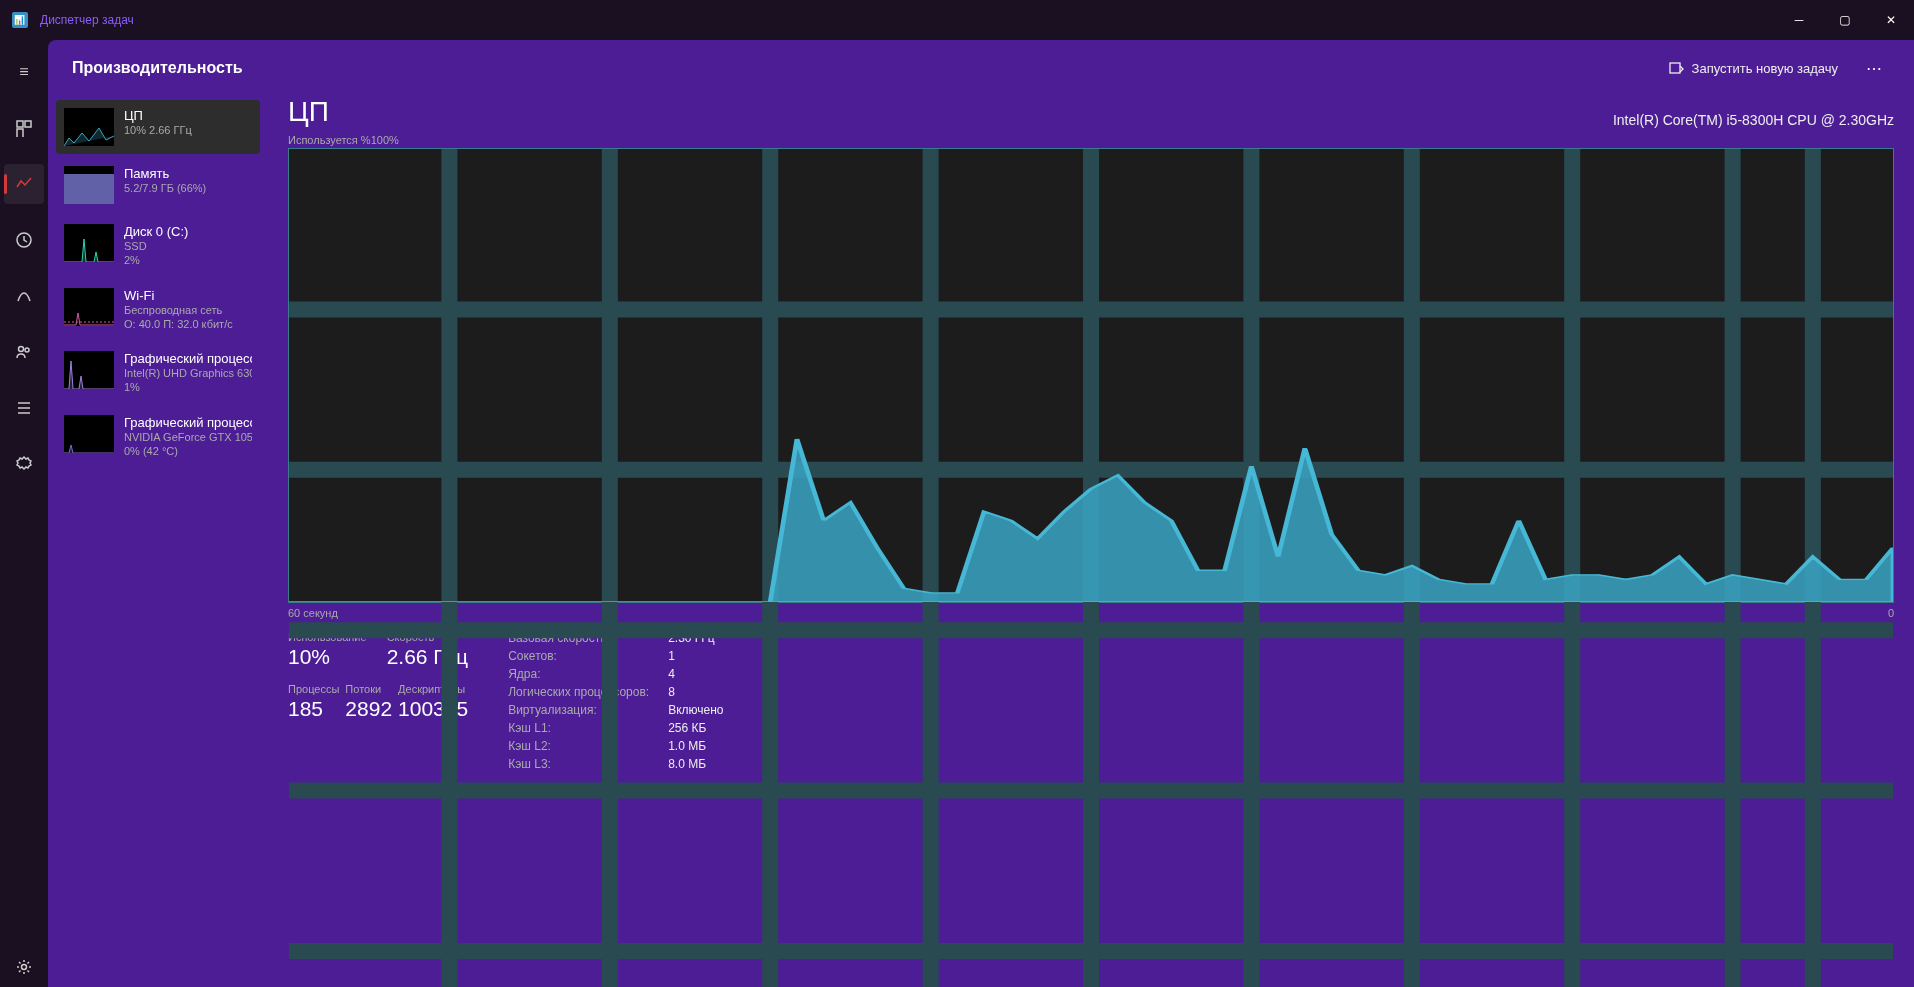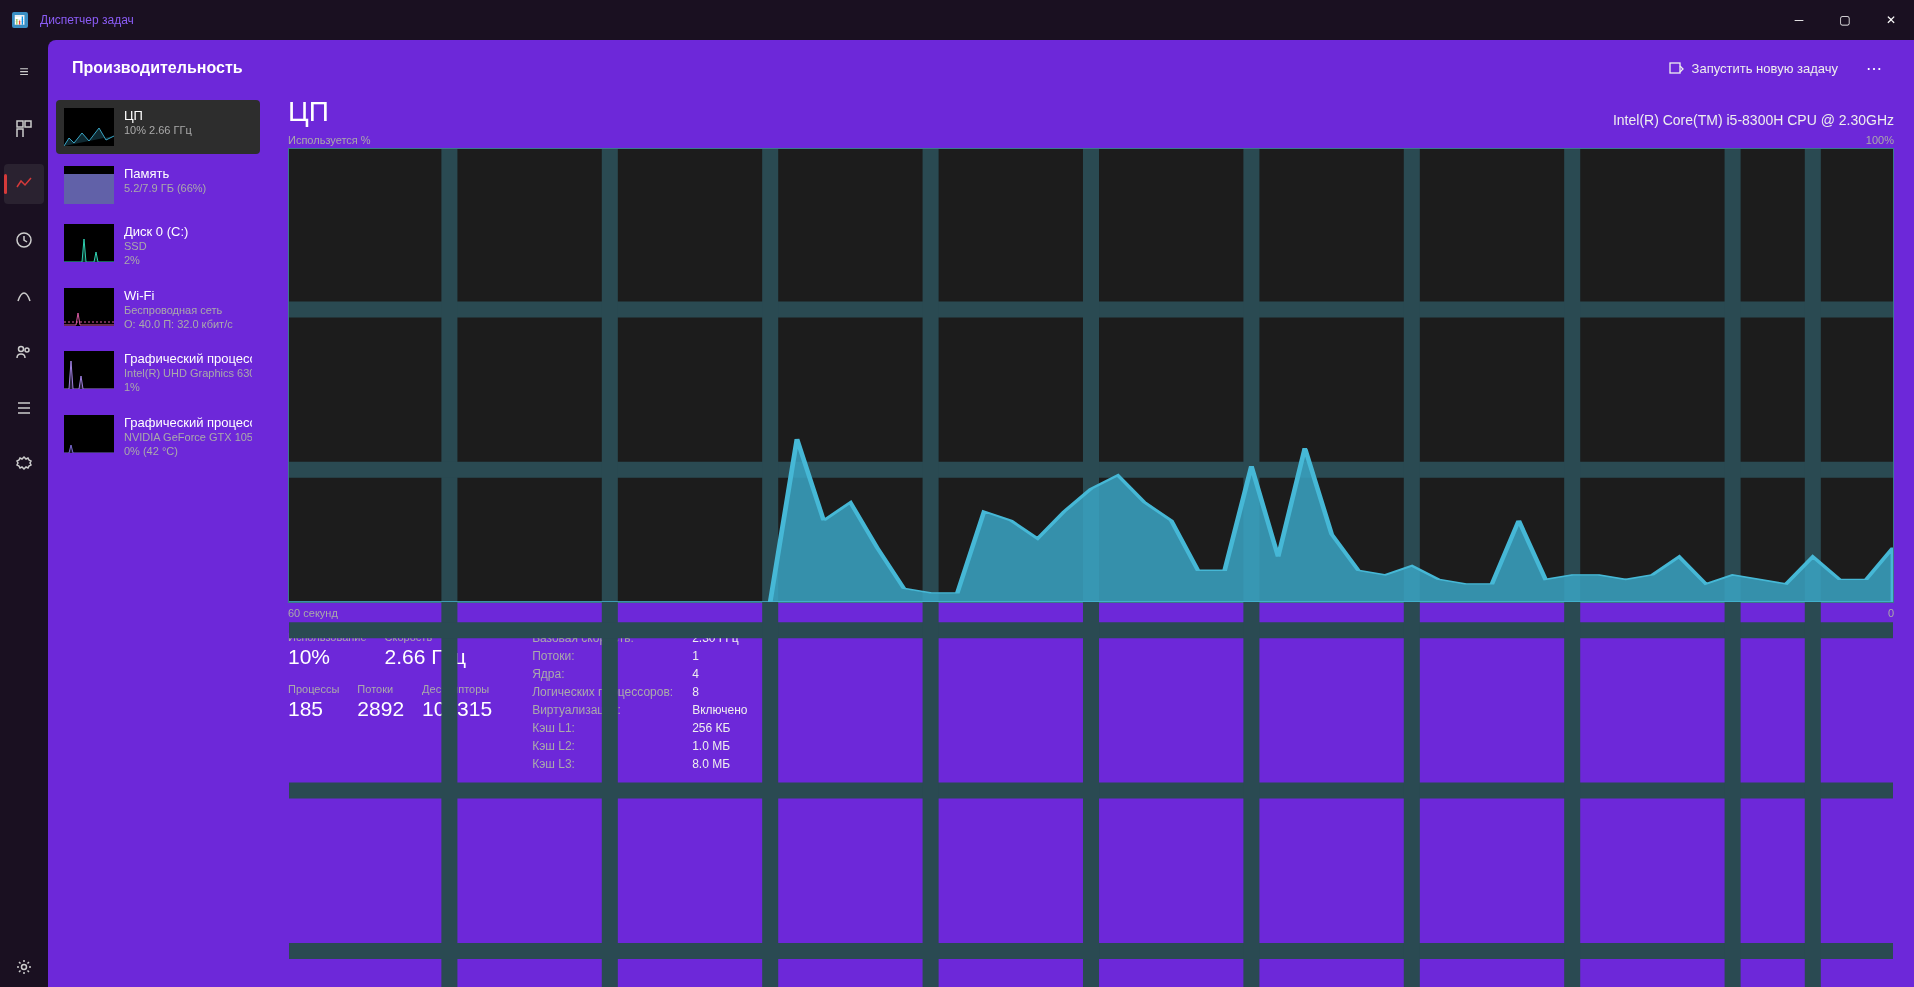--- a/index.html
+++ b/index.html
@@ -8,48 +8,48 @@
 .titlebar .icon { width:16px; height:16px; background:#3a8fc4; border-radius:2px; margin-right:12px; display:flex; align-items:center; justify-content:center; font-size:9px; }
 .titlebar .title { font-size:12px; color:#8b5cf6; }
 .wincontrols { position:absolute; right:0; top:0; display:flex; }
 .wincontrols div { width:46px; height:40px; display:flex; align-items:center; justify-content:center; color:#fff; font-size:12px; }
 .main { display:flex; height:calc(100% - 40px); }
 .navrail { width:48px; background:#1a1021; display:flex; flex-direction:column; align-items:center; padding-top:12px; gap:16px; }
 .navrail .nb { width:40px; height:40px; display:flex; align-items:center; justify-content:center; border-radius:4px; color:#ccc; }
 .navrail .nb.active { background:#2a2230; position:relative; }
 .navrail .nb.active::before { content:""; position:absolute; left:0; top:10px; bottom:10px; width:3px; background:#d53a3a; border-radius:2px; }
 .navrail .spacer { flex:1; }
-.content { flex:1; background:#6d28d9; border-radius:8px 0 0 0; margin-top:0; display:flex; flex-direction:column; }
+.content { flex:1; background:#4c1d95; border-radius:8px 0 0 0; margin-top:0; display:flex; flex-direction:column; }
 .header { height:56px; display:flex; align-items:center; padding:0 24px; justify-content:space-between; }
 .header .ht { font-size:16px; font-weight:600; }
 .header .actions { display:flex; gap:8px; align-items:center; }
 .header .btn { display:flex; align-items:center; gap:8px; padding:6px 12px; border-radius:4px; font-size:13px; color:#eee; }
 .header .more { width:32px; height:32px; display:flex; align-items:center; justify-content:center; font-size:16px; }
 .body { flex:1; display:flex; overflow:hidden; }
 .sidelist { width:220px; padding:4px 8px; display:flex; flex-direction:column; gap:4px; overflow-y:auto; }
 .sitem { display:flex; gap:10px; padding:8px; border-radius:4px; align-items:flex-start; }
 .sitem.sel { background:#2d2d2d; }
 .thumb { width:50px; height:38px; background:#000; position:relative; overflow:hidden; flex-shrink:0; }
 .thumb svg { position:absolute; bottom:0; left:0; width:100%; height:100%; }
 .sinfo { font-size:13px; overflow:hidden; }
 .sinfo .st { color:#fff; white-space:nowrap; }
 .sinfo .sd { color:#aaa; font-size:11px; white-space:nowrap; line-height:1.3; }
 .detail { flex:1; padding:0 20px 20px 20px; display:flex; flex-direction:column; overflow:hidden; }
 .dhead { display:flex; justify-content:space-between; align-items:flex-end; margin-bottom:6px; }
 .dhead .big { font-size:28px; font-weight:400; }
 .dhead .sub { font-size:14px; color:#eee; }
-.chartlabels { display:flex; justify-content:space-between; font-size:11px; color:#aaa; margin-bottom:2px; }
+.chartlabels { display:flex; font-size:11px; color:#aaa; margin-bottom:2px; }
 .chart { flex:0 0 455px; border:1px solid #3a7a8a; position:relative; background:#1c1c1c; }
 .chart .grid { position:absolute; inset:0; }
 .chart .grid line { stroke:#2a4a52; stroke-width:1; }
 .chart svg.area { position:absolute; inset:0; width:100%; height:100%; }
 .xaxis { display:flex; justify-content:space-between; font-size:11px; color:#aaa; margin-top:4px; }
 .stats { display:flex; gap:40px; margin-top:12px; }
 .statcol { display:flex; flex-direction:column; gap:14px; }
-.statgroup { display:flex; gap:18px; }
+.statgroup { display:flex; gap:6px;justify-content:space-between; }
 .stat .lbl { font-size:11px; color:#aaa; margin-bottom:2px; }
 .stat .val { font-size:21px; color:#fff; }
 .kv { display:grid; grid-template-columns:160px auto; row-gap:4px; font-size:12px; }
 .kv .k { color:#aaa; }
 .kv .v { color:#eee; }
 </style>
 </head>
 <body>
 
 <div class="titlebar">
@@ -269,21 +269,21 @@
                 </div>
               <div class="stat">
                   <div class="lbl">Дескрипторы</div>
                   <div class="val">100315</div>
                 </div>
             </div>
           </div>
           <div class="kv" id="kv">
               <div class="k">Базовая скорость:</div>
               <div class="v">2.30 ГГц</div>
-              <div class="k">Потоки:</div>
+              <div class="k">Сокетов:</div>
               <div class="v">1</div>
               <div class="k">Ядра:</div>
               <div class="v">4</div>
               <div class="k">Логических процессоров:</div>
               <div class="v">8</div>
               <div class="k">Виртуализация:</div>
               <div class="v">Включено</div>
               <div class="k">Кэш L1:</div>
               <div class="v">256 КБ</div>
               <div class="k">Кэш L2:</div>

